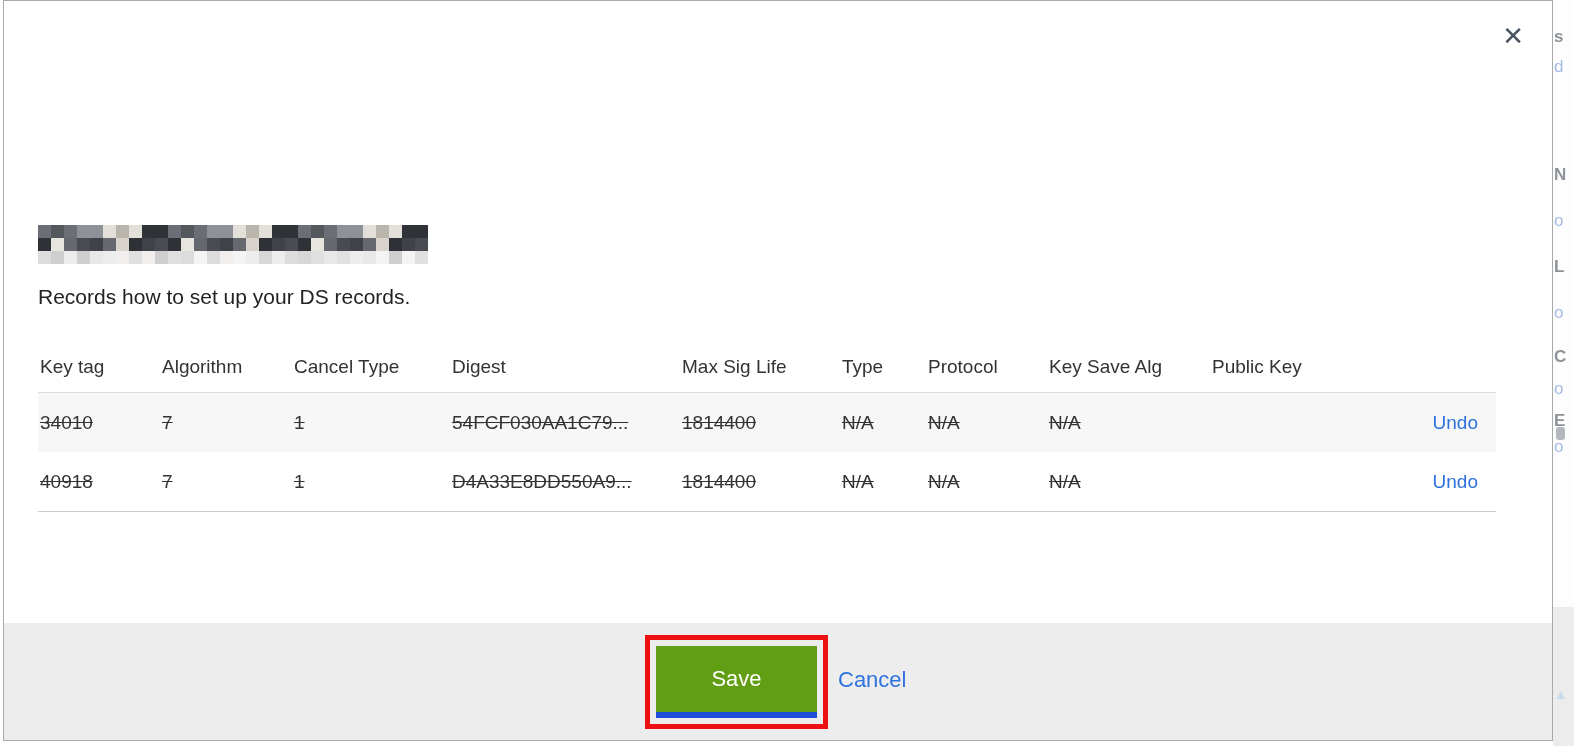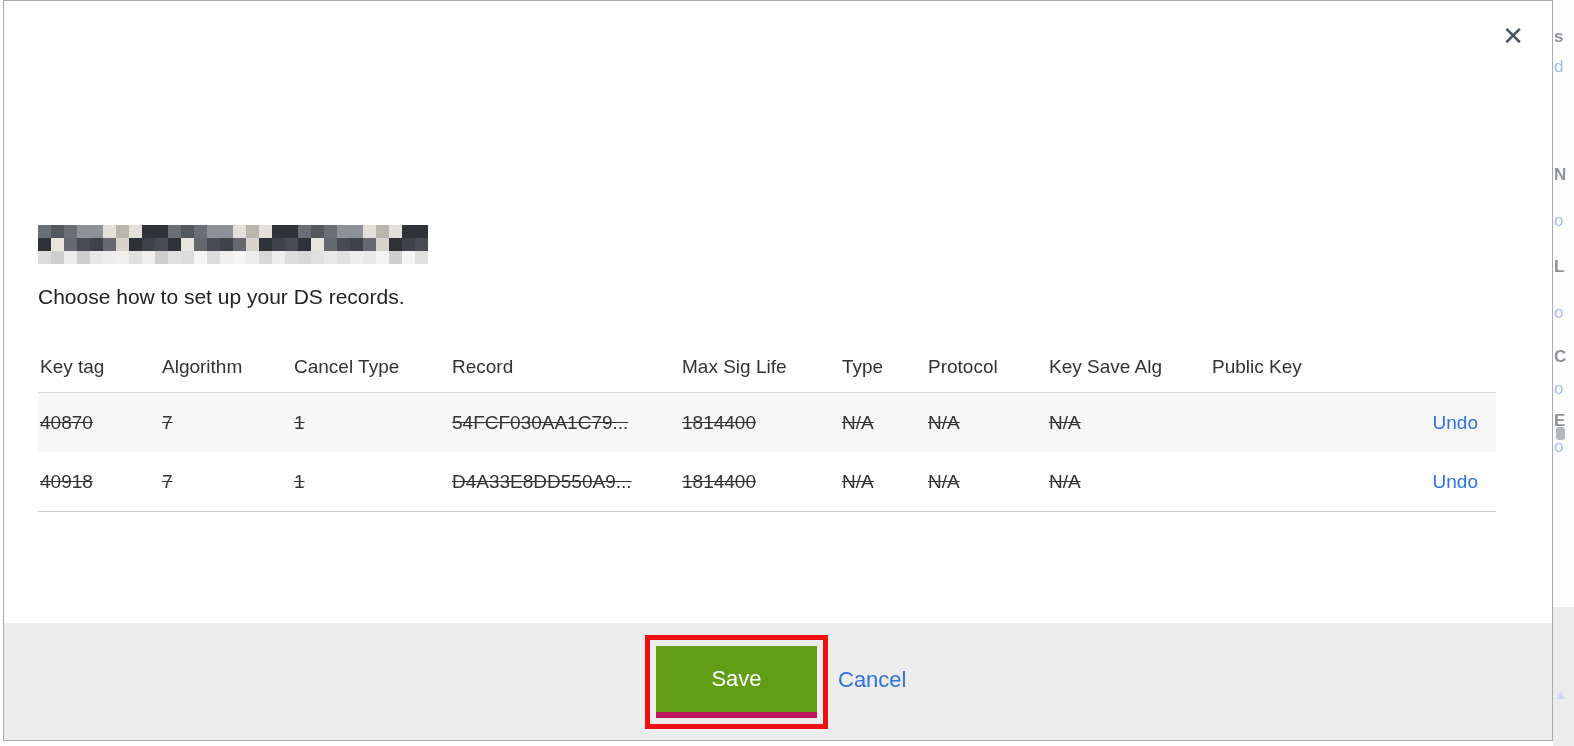--- a/index.html
+++ b/index.html
@@ -46,21 +46,21 @@
   .col-pk{width:145px;} .col-action{width:141px;}
 
   .add-btn{position:absolute;left:34px;top:512px;background:#ffffff;border:2px solid #6ca521;
            color:#6ca521;font-size:20px;padding:9px 26px;cursor:pointer;
            font-family:"Liberation Sans","DejaVu Sans",sans-serif;}
 
   
   .footer{position:absolute;left:0;bottom:0;width:100%;height:117px;background:#ededed;}
   .red-annotation{position:absolute;left:641px;top:12px;width:173px;height:84px;
                   border:5px solid #ee1111;display:flex;align-items:center;justify-content:center;}
-  .save-btn{width:161px;height:72px;background:#629e13;border:none;border-bottom:6px solid #be185d;
+  .save-btn{width:161px;height:72px;background:#629e13;border:none;border-bottom:6px solid #1d4ed8;
             color:#ffffff;font-size:22px;cursor:pointer;box-sizing:border-box;
             font-family:"Liberation Sans","DejaVu Sans",sans-serif;}
   .cancel-link{position:absolute;left:834px;top:44px;font-size:22px;color:#2e72df;cursor:pointer;
                text-decoration:none;}
 </style>
 </head>
 <body>
 
 <div class="screen">
 
@@ -169,52 +169,52 @@
         <div style="background: rgb(232, 232, 232);"></div>
         <div style="background: rgb(224, 224, 224);"></div>
         <div style="background: rgb(237, 237, 237);"></div>
         <div style="background: rgb(232, 232, 232);"></div>
         <div style="background: rgb(244, 244, 244);"></div>
         <div style="background: rgb(207, 207, 207);"></div>
         <div style="background: rgb(244, 244, 244);"></div>
         <div style="background: rgb(224, 224, 224);"></div>
       </div>
 
-    <div class="intro-text">Choose how to set up your DS records.</div>
+    <div class="intro-text">Records how to set up your DS records.</div>
 
     <table class="ds-table">
       <colgroup>
         <col class="col-keytag">
           <col class="col-alg">
           <col class="col-dtype">
           <col class="col-digest">
         <col class="col-msl">
           <col class="col-flags">
           <col class="col-proto">
           <col class="col-kda">
         <col class="col-pk">
           <col class="col-action">
       </colgroup>
       <thead>
         <tr>
             <th>Key tag</th>
             <th>Algorithm</th>
             <th>Cancel Type</th>
-            <th>Record</th>
+            <th>Digest</th>
             <th>Max Sig Life</th>
             <th>Type</th>
             <th>Protocol</th>
             <th>Key Save Alg</th>
             <th>Public Key</th>
             <th></th>
           </tr>
       </thead>
       <tbody>
           <tr>
-            <td><span class="struck">40870</span></td>
+            <td><span class="struck">34010</span></td>
             <td><span class="struck">7</span></td>
             <td><span class="struck">1</span></td>
             <td><span class="struck">54FCF030AA1C79...</span></td>
             <td><span class="struck">1814400</span></td>
             <td><span class="struck">N/A</span></td>
             <td><span class="struck">N/A</span></td>
             <td><span class="struck">N/A</span></td>
             <td><span></span></td>
             <td class="undo-cell"><a class="undo-link">Undo</a></td>
           </tr>

